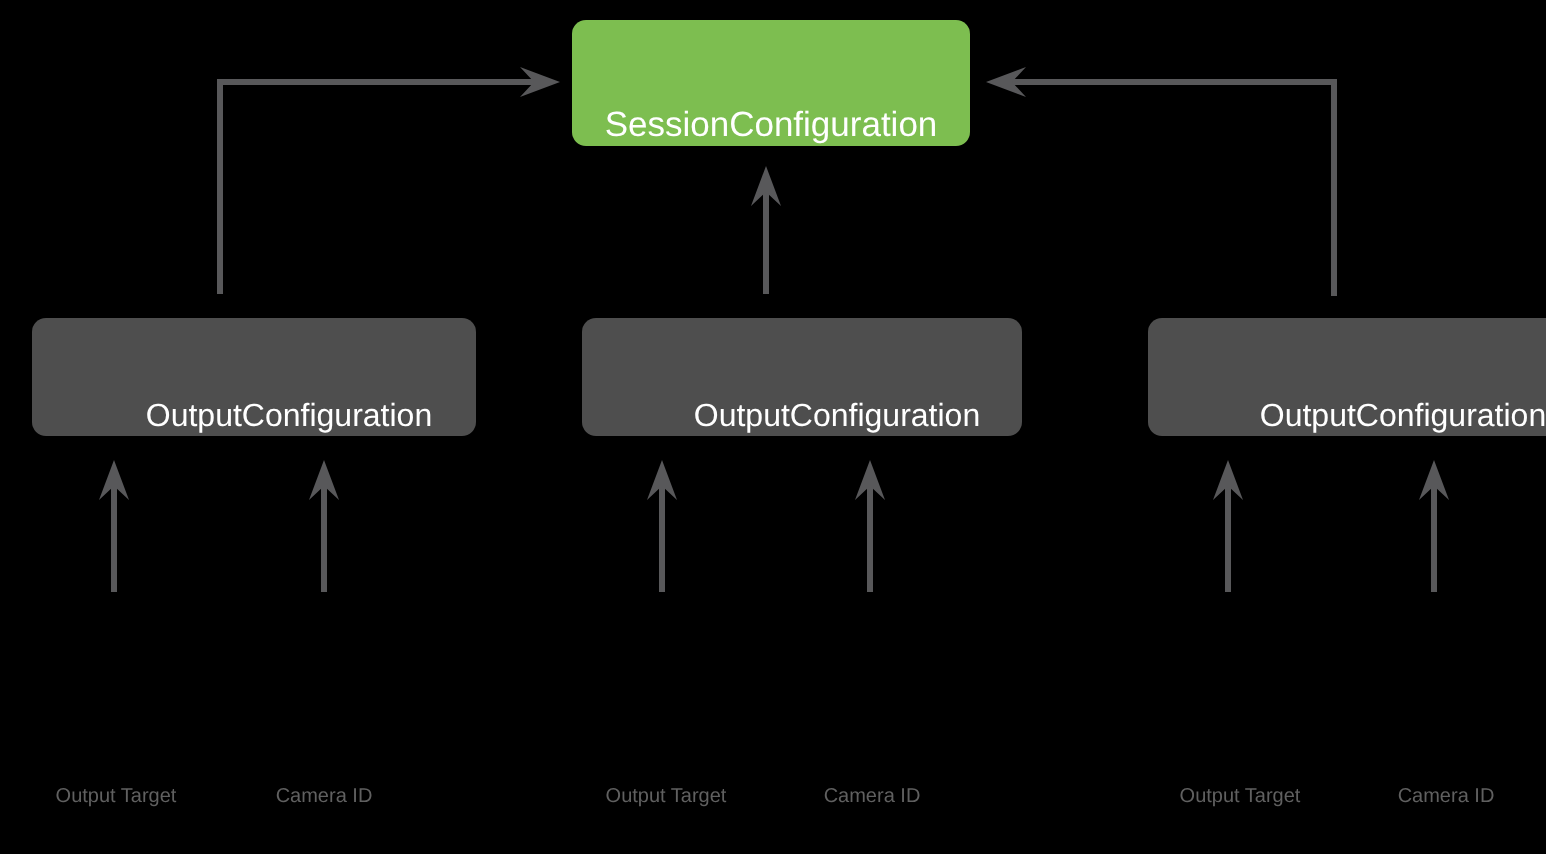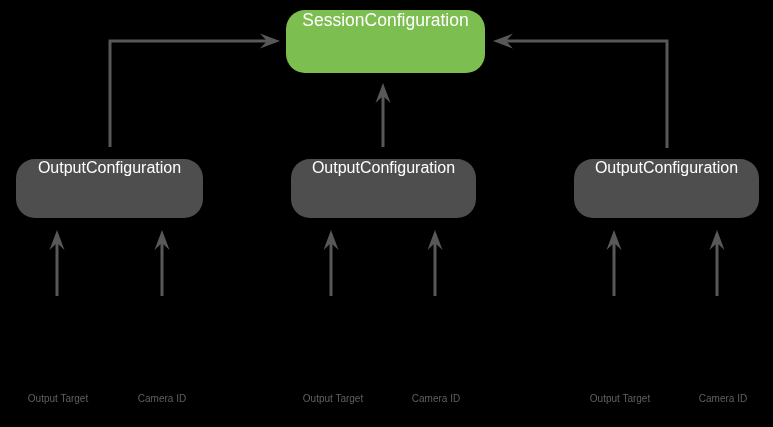--- a/index.html
+++ b/index.html
@@ -28,40 +28,41 @@
     fill: none;
     stroke-linejoin: miter;
   }
   .arrows .head {
     fill: var(--arrow, #58585A);
     stroke: none;
   }
   .node {
     position: absolute;
     display: flex;
-    align-items: flex-start;
+    align-items: flex-end;
     justify-content: center;
     color: var(--node-text, #FFFFFF);
-    border-radius: 19px;
+    border-radius: 7px;
     box-shadow: 0 2px 5px rgba(0,0,0,0.65);
     white-space: nowrap;
   }
   .node.session {
     left: 286px;
     top: 10px;
     width: 199px;
     height: 63px;
     background: var(--session-node-bg, #7DBE50);
     font-size: 17.5px;
   }
   .node.output {
     top: 159px;
     height: 59px;
     background: var(--output-node-bg, #4E4E4E);
     font-size: 16px;
+    padding-left: 35px;
   }
   .node.out1 { left: 16px;  width: 187px; }
   .node.out2 { left: 291px; width: 185px; }
   .node.out3 { left: 574px; width: 185px; }
   .io-label {
     position: absolute;
     top: 391px;
     transform: translateX(-50%);
     font-size: 10px;
     line-height: 15px;

